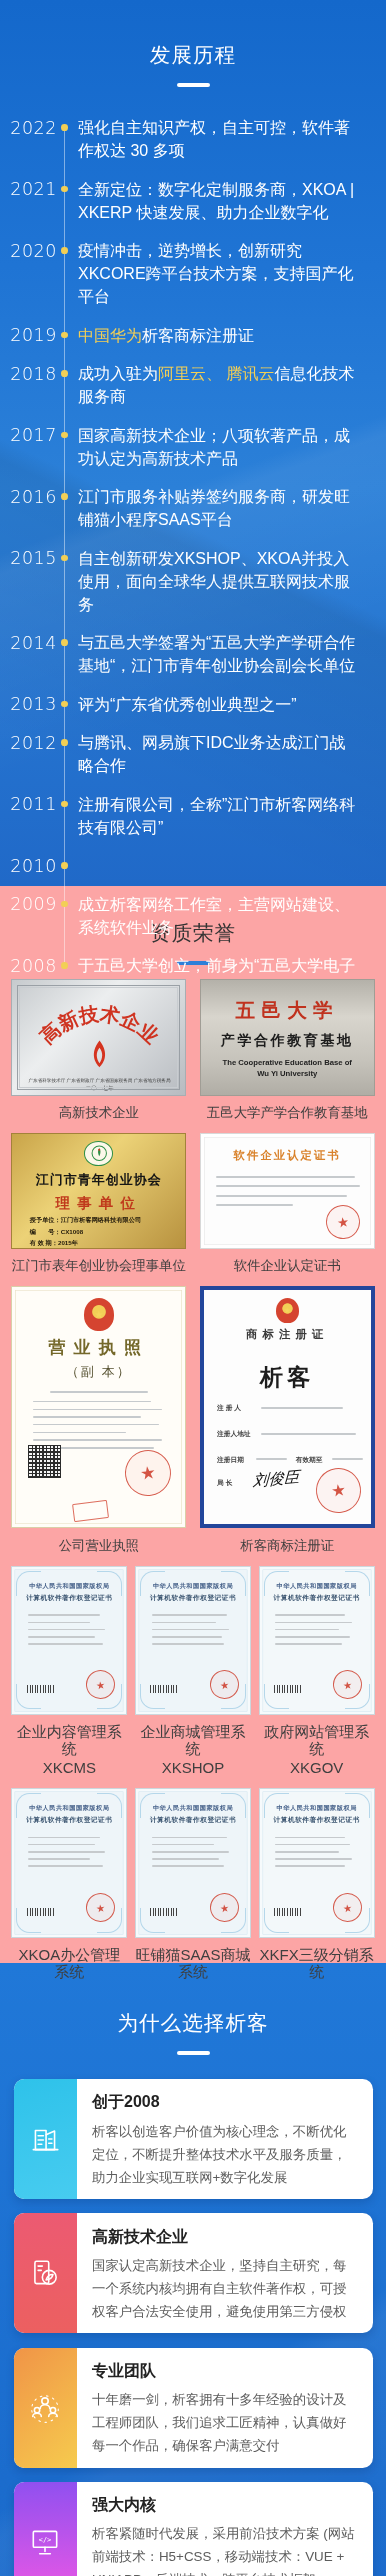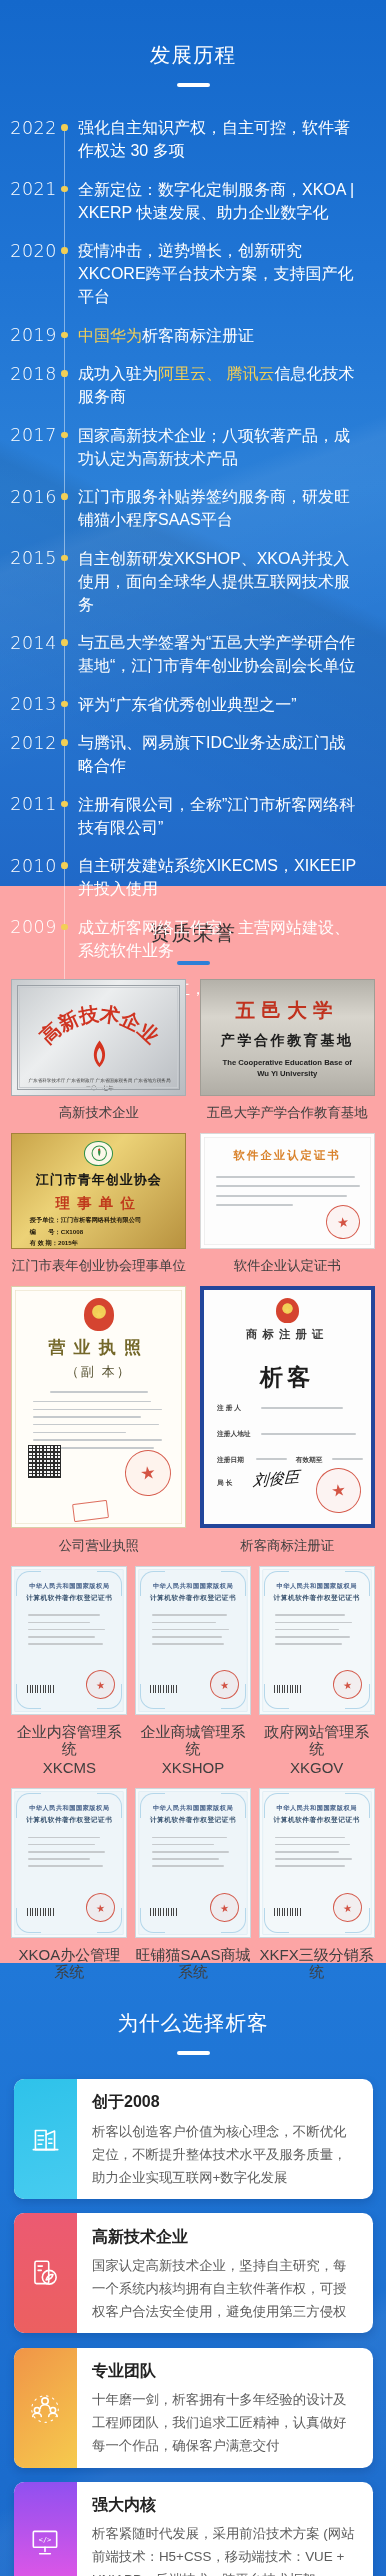--- a/index.html
+++ b/index.html
@@ -168,21 +168,20 @@
         <p class="t-text"><span>与腾讯、网易旗下IDC业务达成江门战略合作</span><span class="hl"></span><span></span></p>
       </div>
       <div class="t-entry">
         <span class="t-year">2011</span>
         <span class="t-dot"></span>
         <p class="t-text"><span>注册有限公司，全称”江门市析客网络科技有限公司”</span><span class="hl"></span><span></span></p>
       </div>
       <div class="t-entry">
         <span class="t-year">2010</span>
         <span class="t-dot"></span>
-        <p class="t-text"><span>自主研发建站系统XIKECMS，XIKEEIP并投入使用</span><span class="hl"></span><span></span></p>
       </div>
       <div class="t-entry">
         <span class="t-year">2009</span>
         <span class="t-dot"></span>
         <p class="t-text"><span>成立析客网络工作室，主营网站建设、系统软件业务</span><span class="hl"></span><span></span></p>
       </div>
       <div class="t-entry">
         <span class="t-year">2008</span>
         <span class="t-dot"></span>
         <p class="t-text"><span>于五邑大学创立，前身为“五邑大学电子商务协会”</span><span class="hl"></span><span></span></p>

